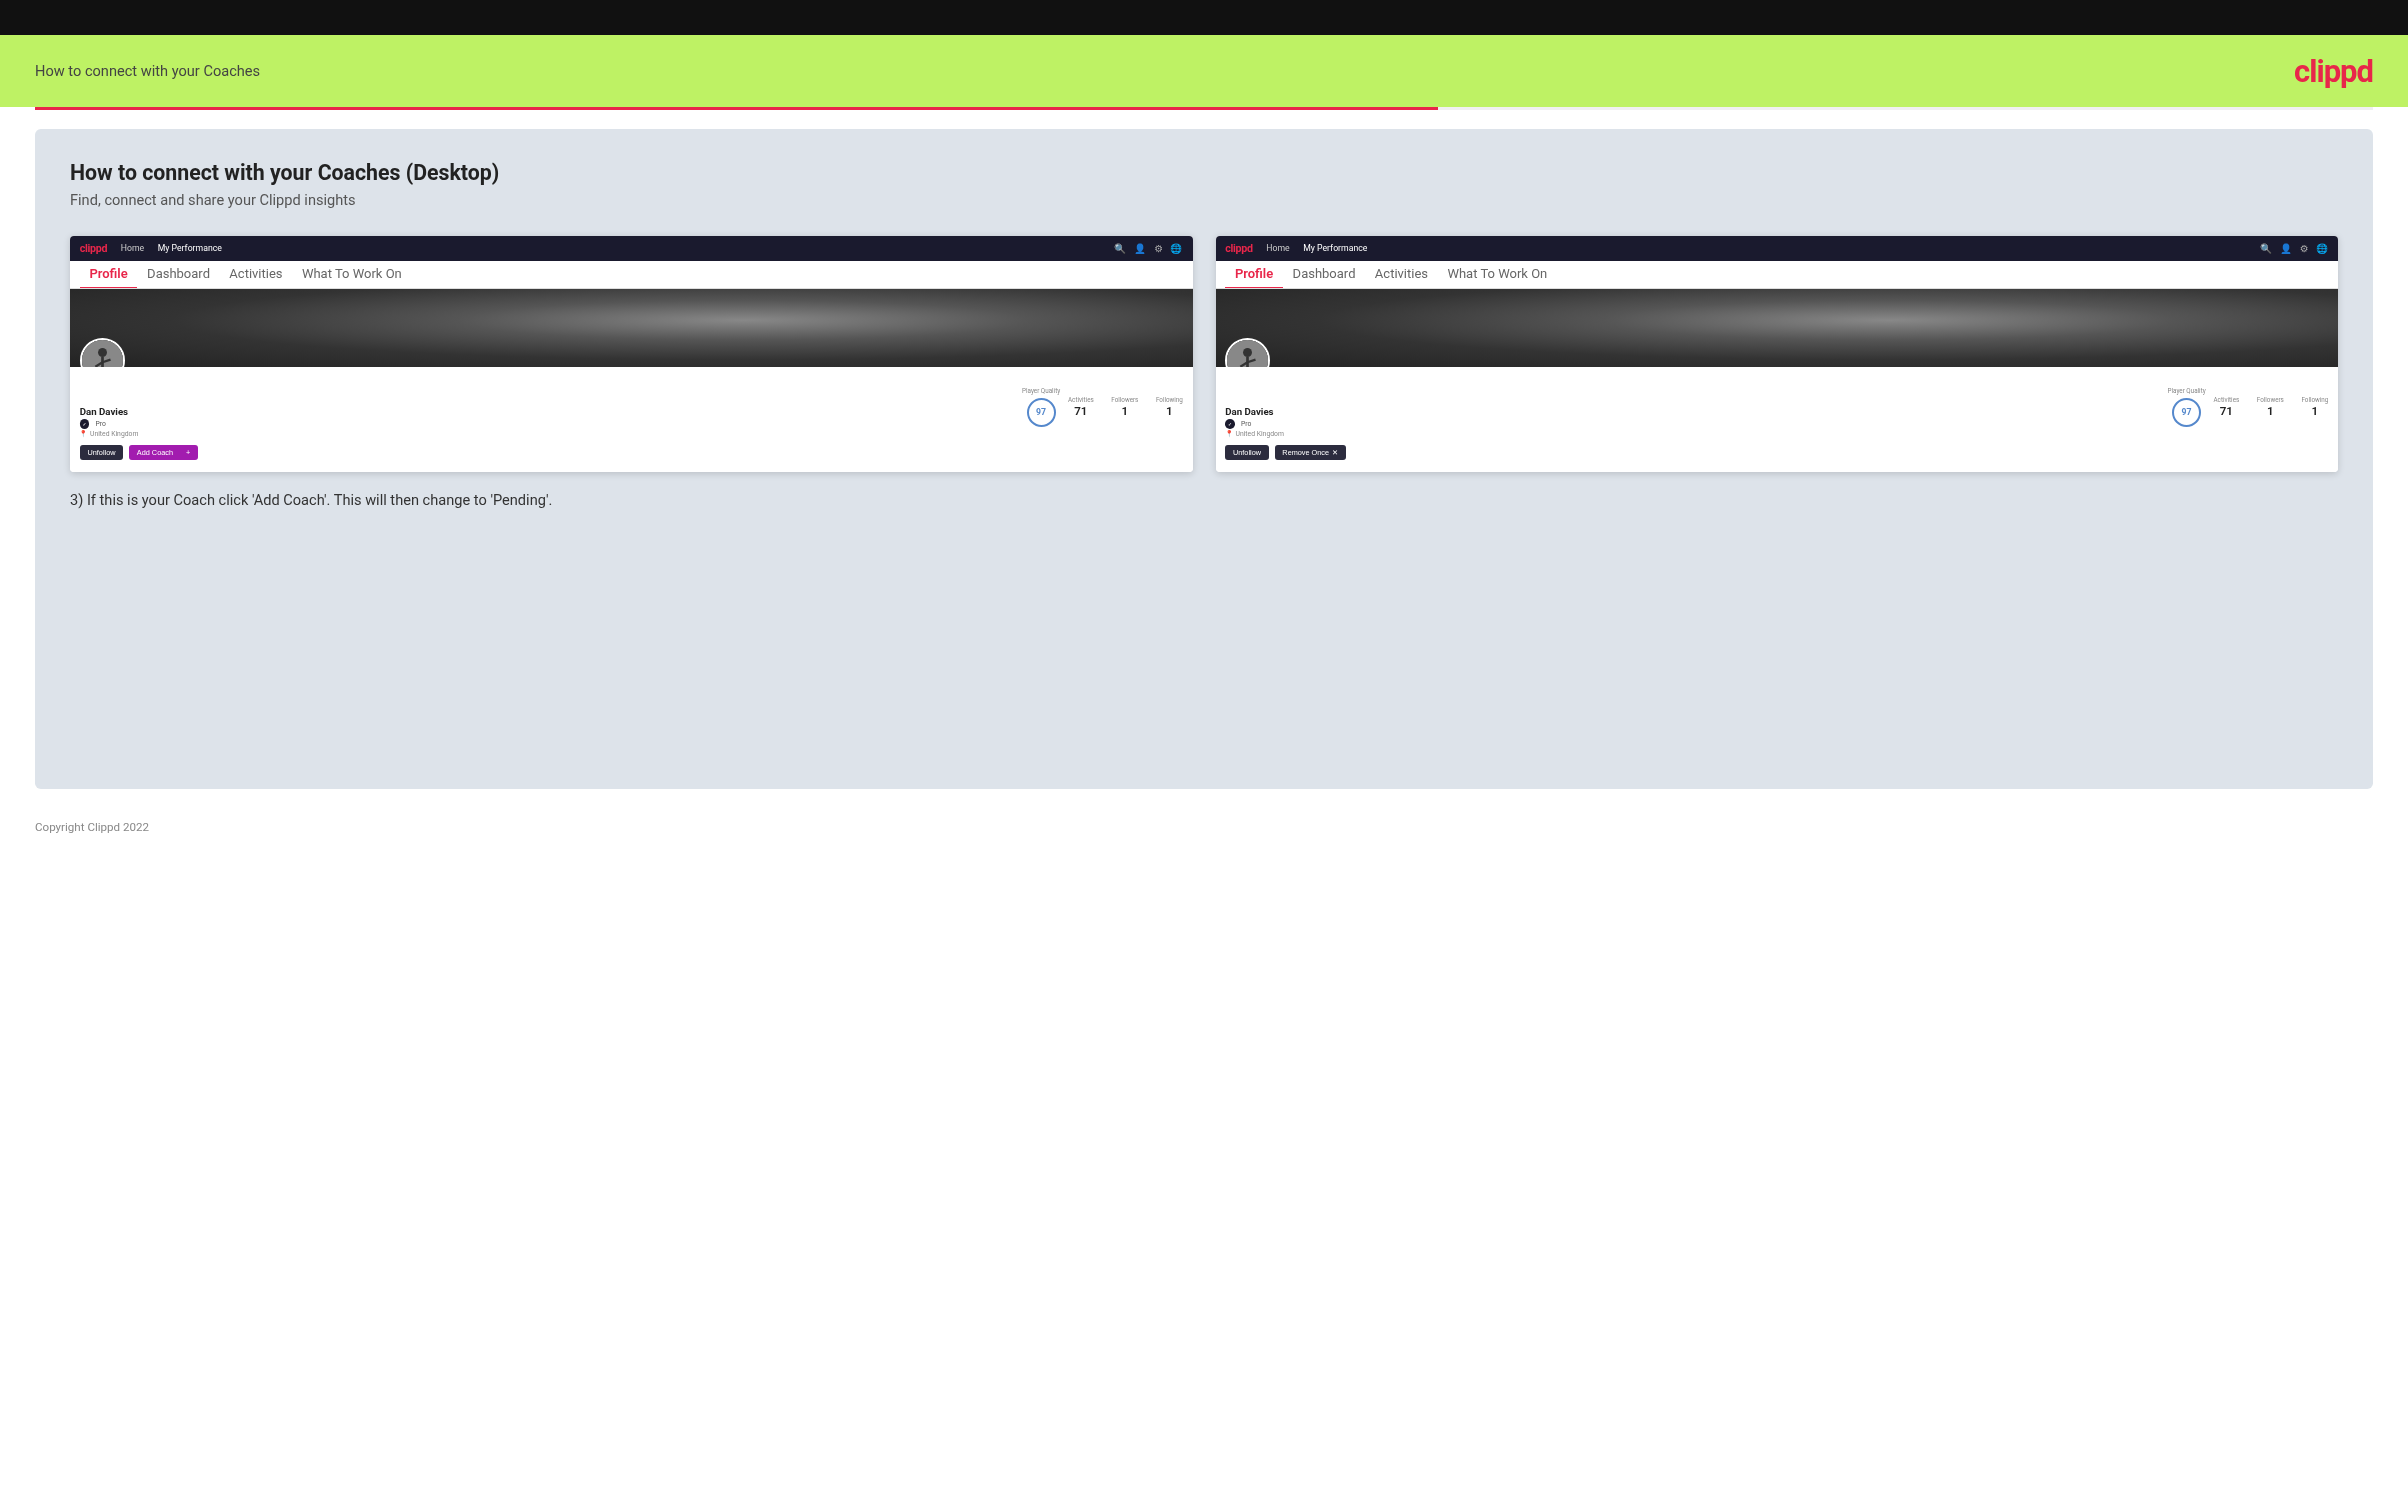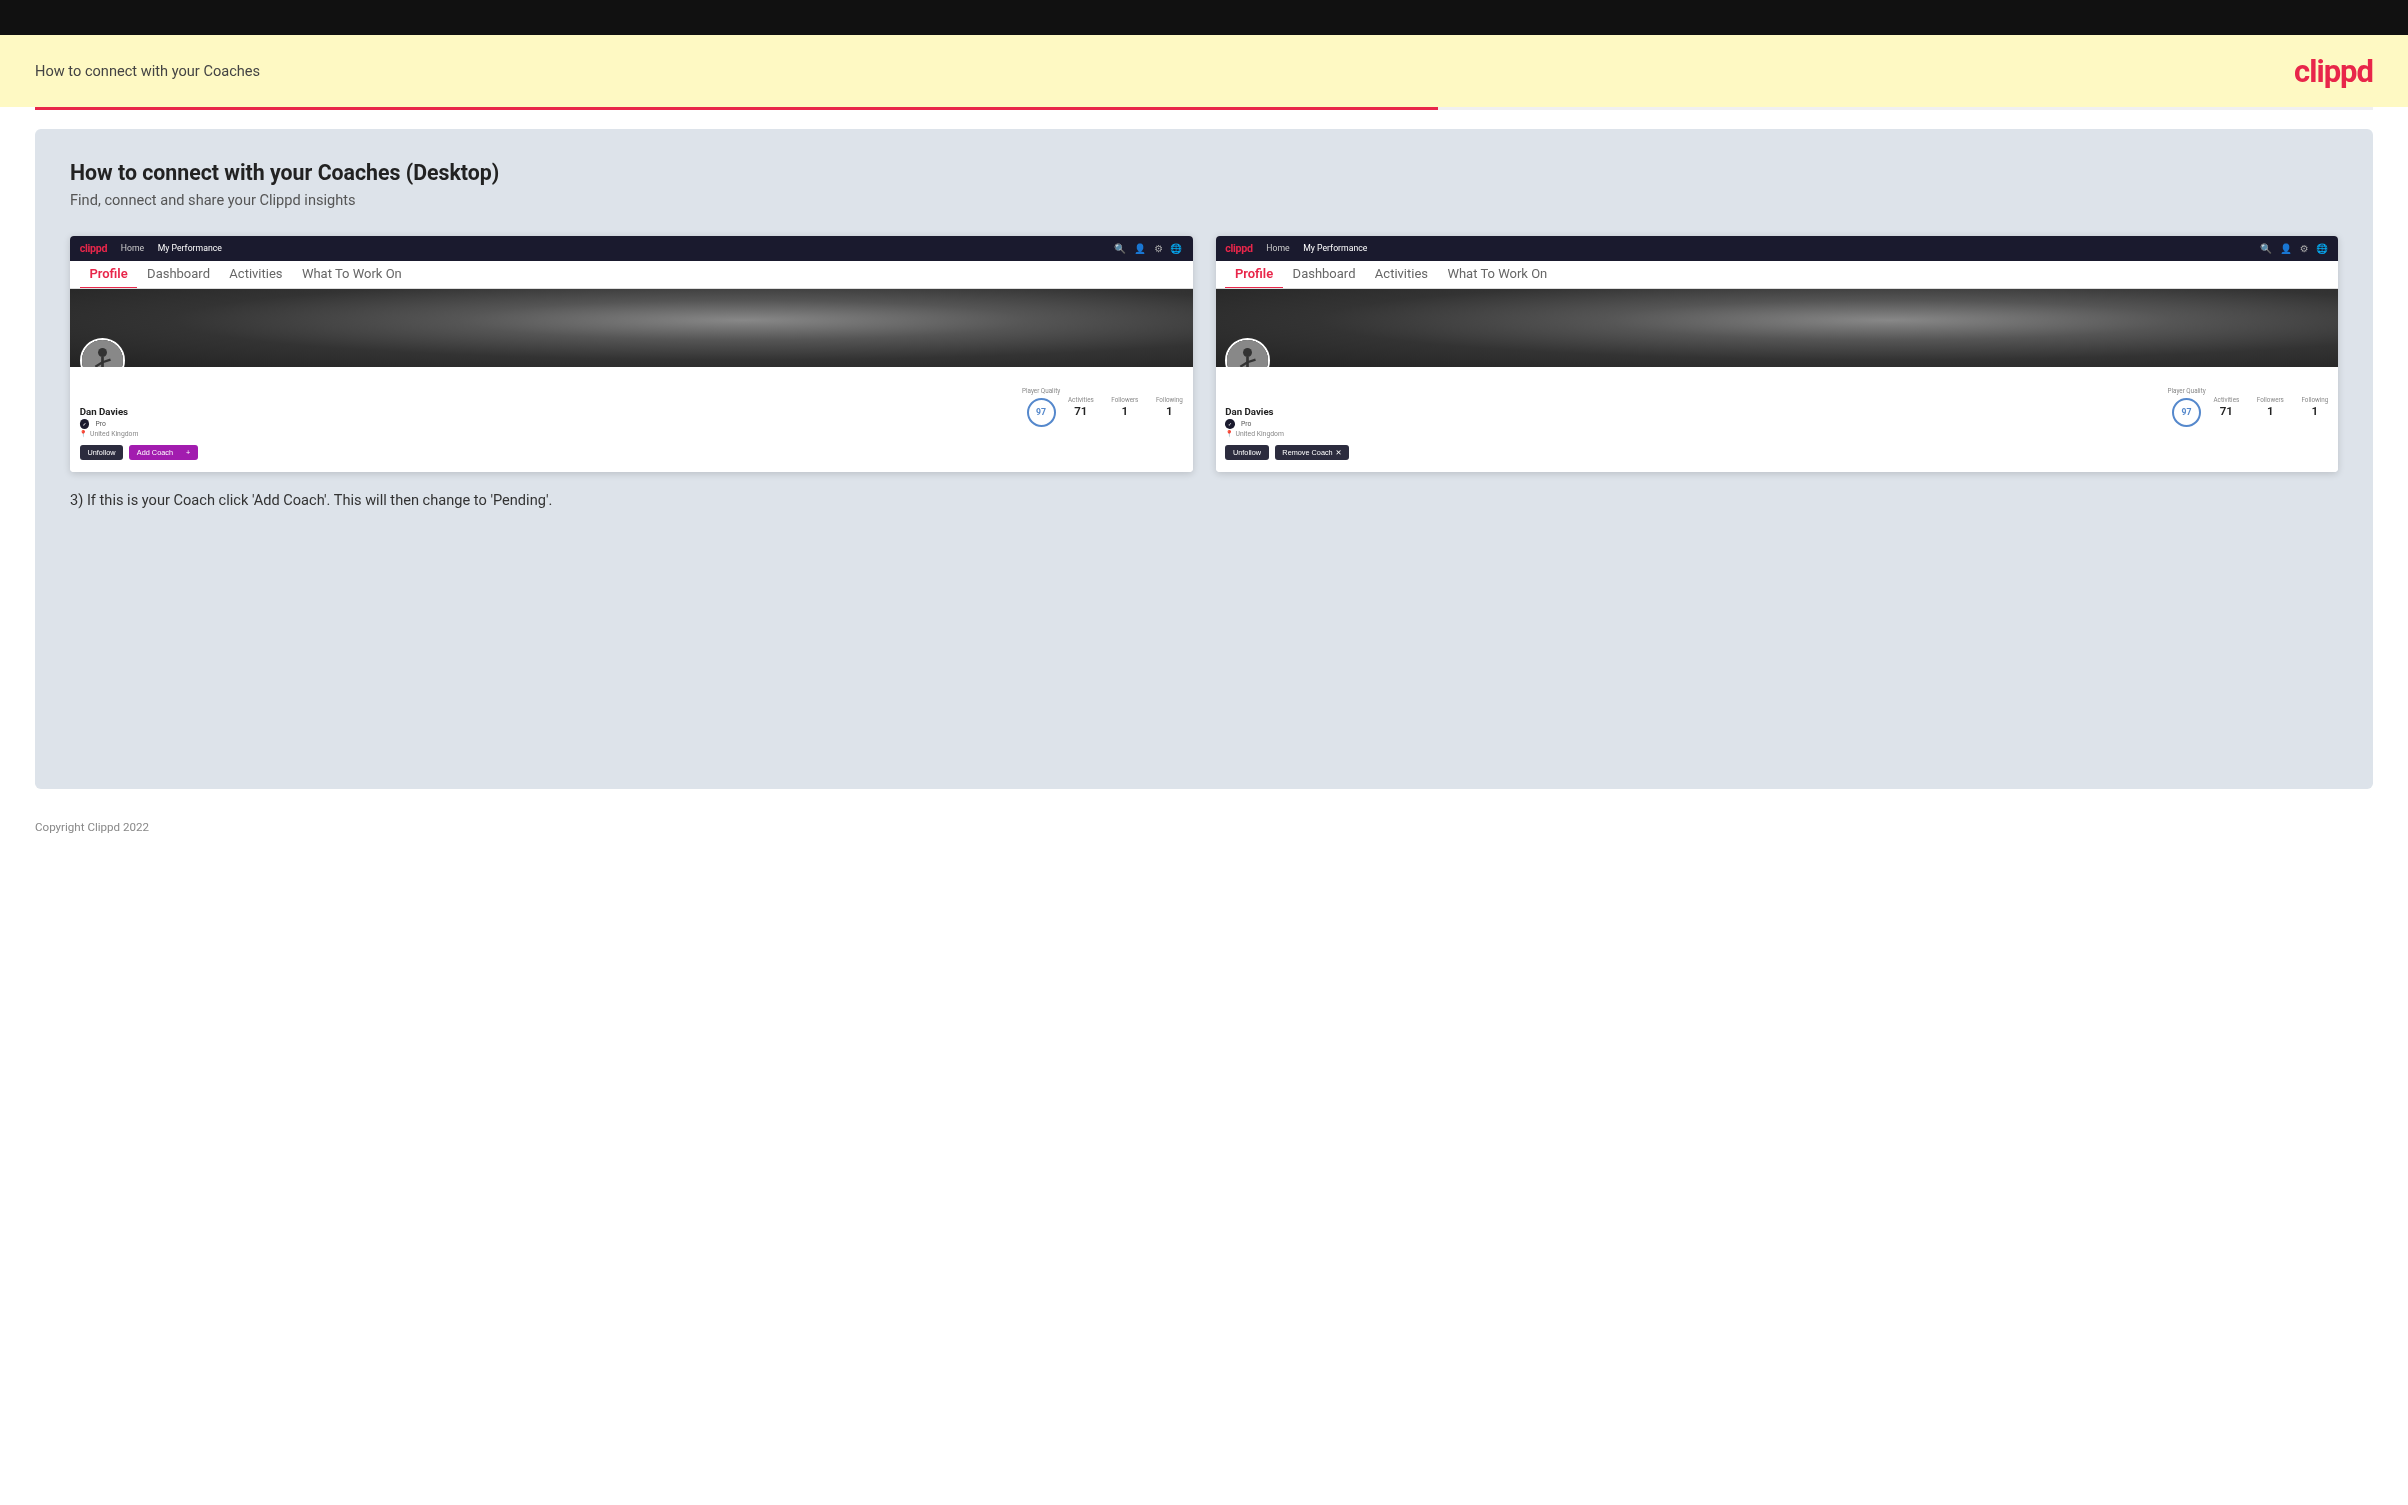--- a/index.html
+++ b/index.html
@@ -15,21 +15,21 @@
       height: 35px;
       width: 100%;
     }
 
     
     .header {
       display: flex;
       align-items: center;
       justify-content: space-between;
       padding: 17.5px 35px;
-      background: #fef9c3;
+      background: #bef264;
     }
     .header-title {
       font-size: 14.6px;
       color: #444;
     }
     .brand-logo {
       font-size: 31px;
       font-weight: 700;
       color: #e8264a;
       letter-spacing: -1px;
@@ -469,21 +469,21 @@
               <span class="mock-pro-icon">✓</span>
               <span>Pro</span>
             </div>
             <div class="mock-location">
               <span>📍</span>
               <span>United Kingdom</span>
             </div>
             <div class="mock-buttons">
               <button class="mock-btn mock-btn-dark">Unfollow</button>
               <button class="mock-btn mock-btn-remove">
-                <span>Remove Coach</span>
+                <span>Remove Once</span>
                 <span>✕</span>
               </button>
             </div>
           </div>
           <div class="mock-profile-right">
             <div class="mock-pq">
               <div class="mock-pq-label">Player Quality</div>
               <div class="mock-pq-circle">97</div>
             </div>
             <div class="mock-stats">

